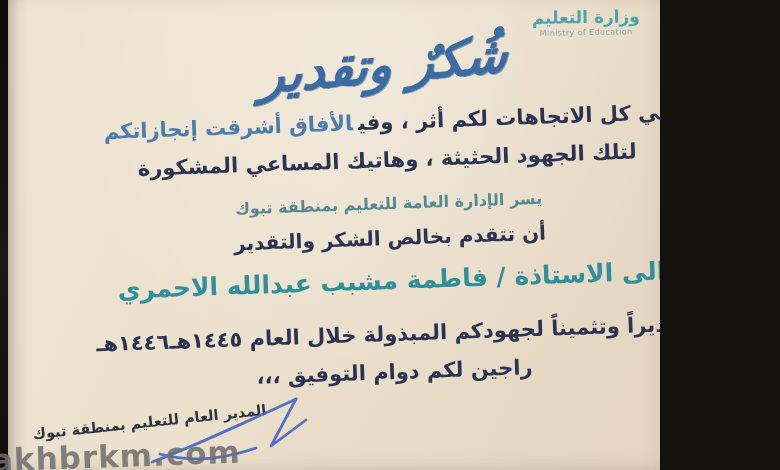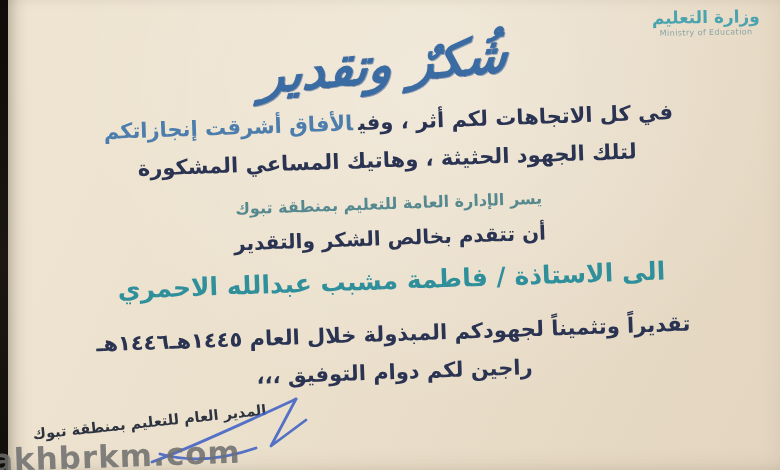--- a/index.html
+++ b/index.html
@@ -2,21 +2,21 @@
 <html lang="ar"><head>
 <meta charset="utf-8">
 <style>
   html,body{margin:0;padding:0;}
   body{
     width:780px;height:470px;overflow:hidden;
     background:#15110d;
     font-family:"DejaVu Sans",sans-serif;
   }
   .photo{
-    position:relative;width:780px;height:470px;overflow:hidden;
+    position:relative;width:660px;height:470px;overflow:hidden;
     background:#15110d;
   }
   
   .paper{
     position:absolute;left:7px;top:0;right:0;bottom:0;
     background:linear-gradient(115deg,#efe5d2 0%,#ebe0cc 45%,#e6d9c4 80%,#e3d5c0 100%);
     box-shadow:inset 14px 0 22px -16px rgba(40,30,15,.55), inset -4px -8px 30px -18px rgba(90,70,40,.25);
   }
   .paper::after{ 
     content:"";position:absolute;inset:0;

